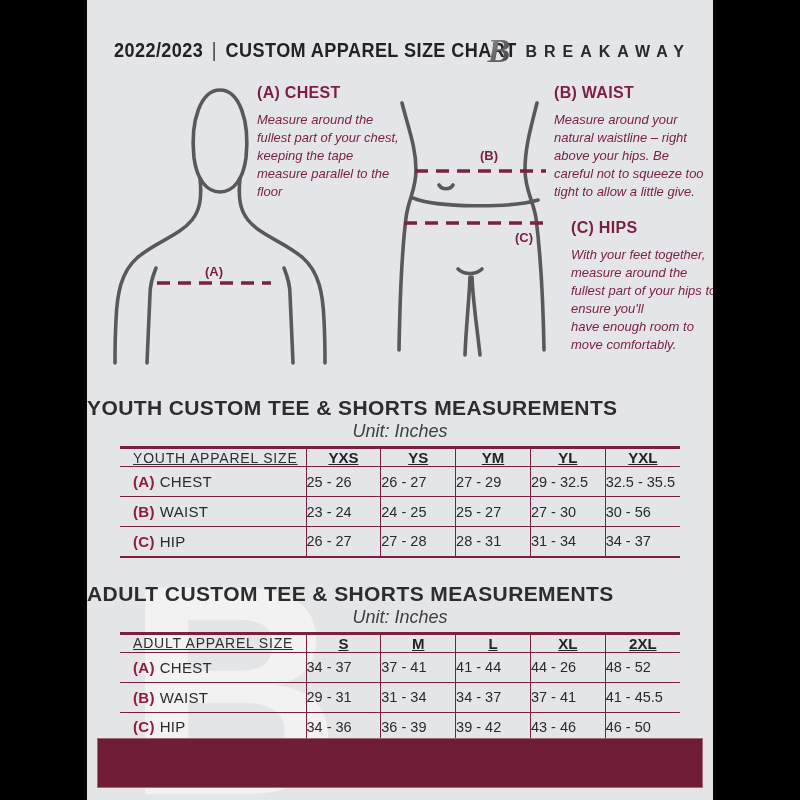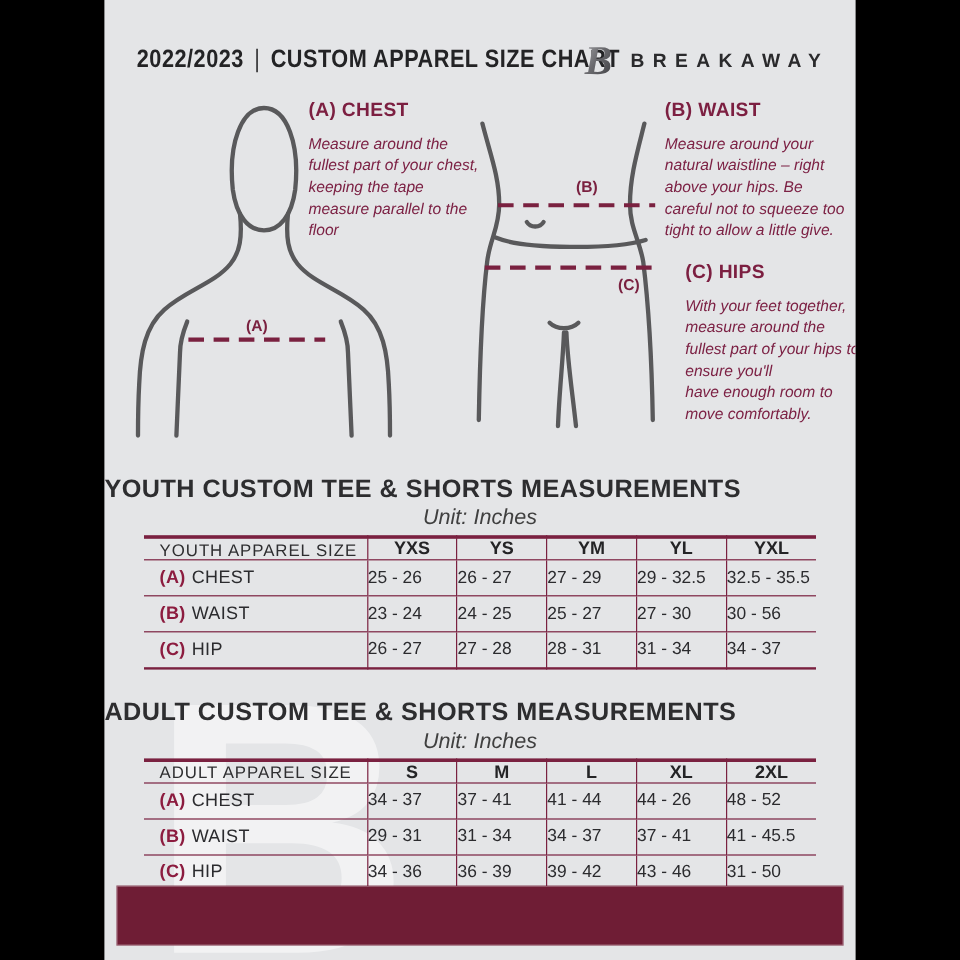--- a/index.html
+++ b/index.html
@@ -44,21 +44,21 @@
 
   
   .table-title{text-align:left;font-weight:700;font-size:21px;letter-spacing:.4px;color:#2d2d2f;margin-top:24px;}
   .table-unit{text-align:center;font-style:italic;font-size:18px;color:#404040;margin-top:1px;}
   table{width:560px;margin:4px auto 0 auto;border-collapse:collapse;table-layout:fixed;
     border-top:3px solid var(--maroon);border-bottom:2px solid var(--maroon);}
   col.c0{width:186px;}
   th,td{border-left:1.5px solid var(--maroon);font-weight:400;}
   th:first-child,td:first-child{border-left:none;}
   tr{border-bottom:1.5px solid var(--maroon);}
-  thead th{height:15px;font-weight:700;font-size:15px;color:#242426;text-align:center;}
+  thead th{height:15px;font-weight:700;font-size:15px;color:#242426;text-align:center;text-decoration:underline;}
   thead th.rowhead{font-weight:400;font-size:14px;letter-spacing:.8px;text-align:left;padding-left:13px;color:#2e2e30;}
   tbody td{height:30px;text-align:left;font-size:14.5px;color:#2b2b2e;}
   tbody td.rowhead{text-align:left;padding-left:13px;font-size:15px;color:#2b2b2e;letter-spacing:.3px;}
   td .pfx{font-weight:700;color:#8c1c3f;margin-right:5px;}
   .adult-block{margin-top:15px;}
   .table-wrap{position:relative;z-index:1;}
 
   
   .watermark{position:absolute;left:38px;top:540px;font-size:300px;line-height:1;
     font-weight:700;color:rgba(255,255,255,.5);z-index:0;user-select:none;}
@@ -224,21 +224,21 @@
             <td>34 - 37</td>
             <td>37 - 41</td>
             <td>41 - 45.5</td>
           </tr>
           <tr>
             <td class="rowhead"><span class="pfx">(C)</span><span>HIP</span></td>
             <td>34 - 36</td>
             <td>36 - 39</td>
             <td>39 - 42</td>
             <td>43 - 46</td>
-            <td>31 - 50</td>
+            <td>46 - 50</td>
           </tr>
         </tbody>
       </table>
     </div>
 
     <div class="bottom-bar"></div>
   </div>
 </div>
 
 </body></html>

